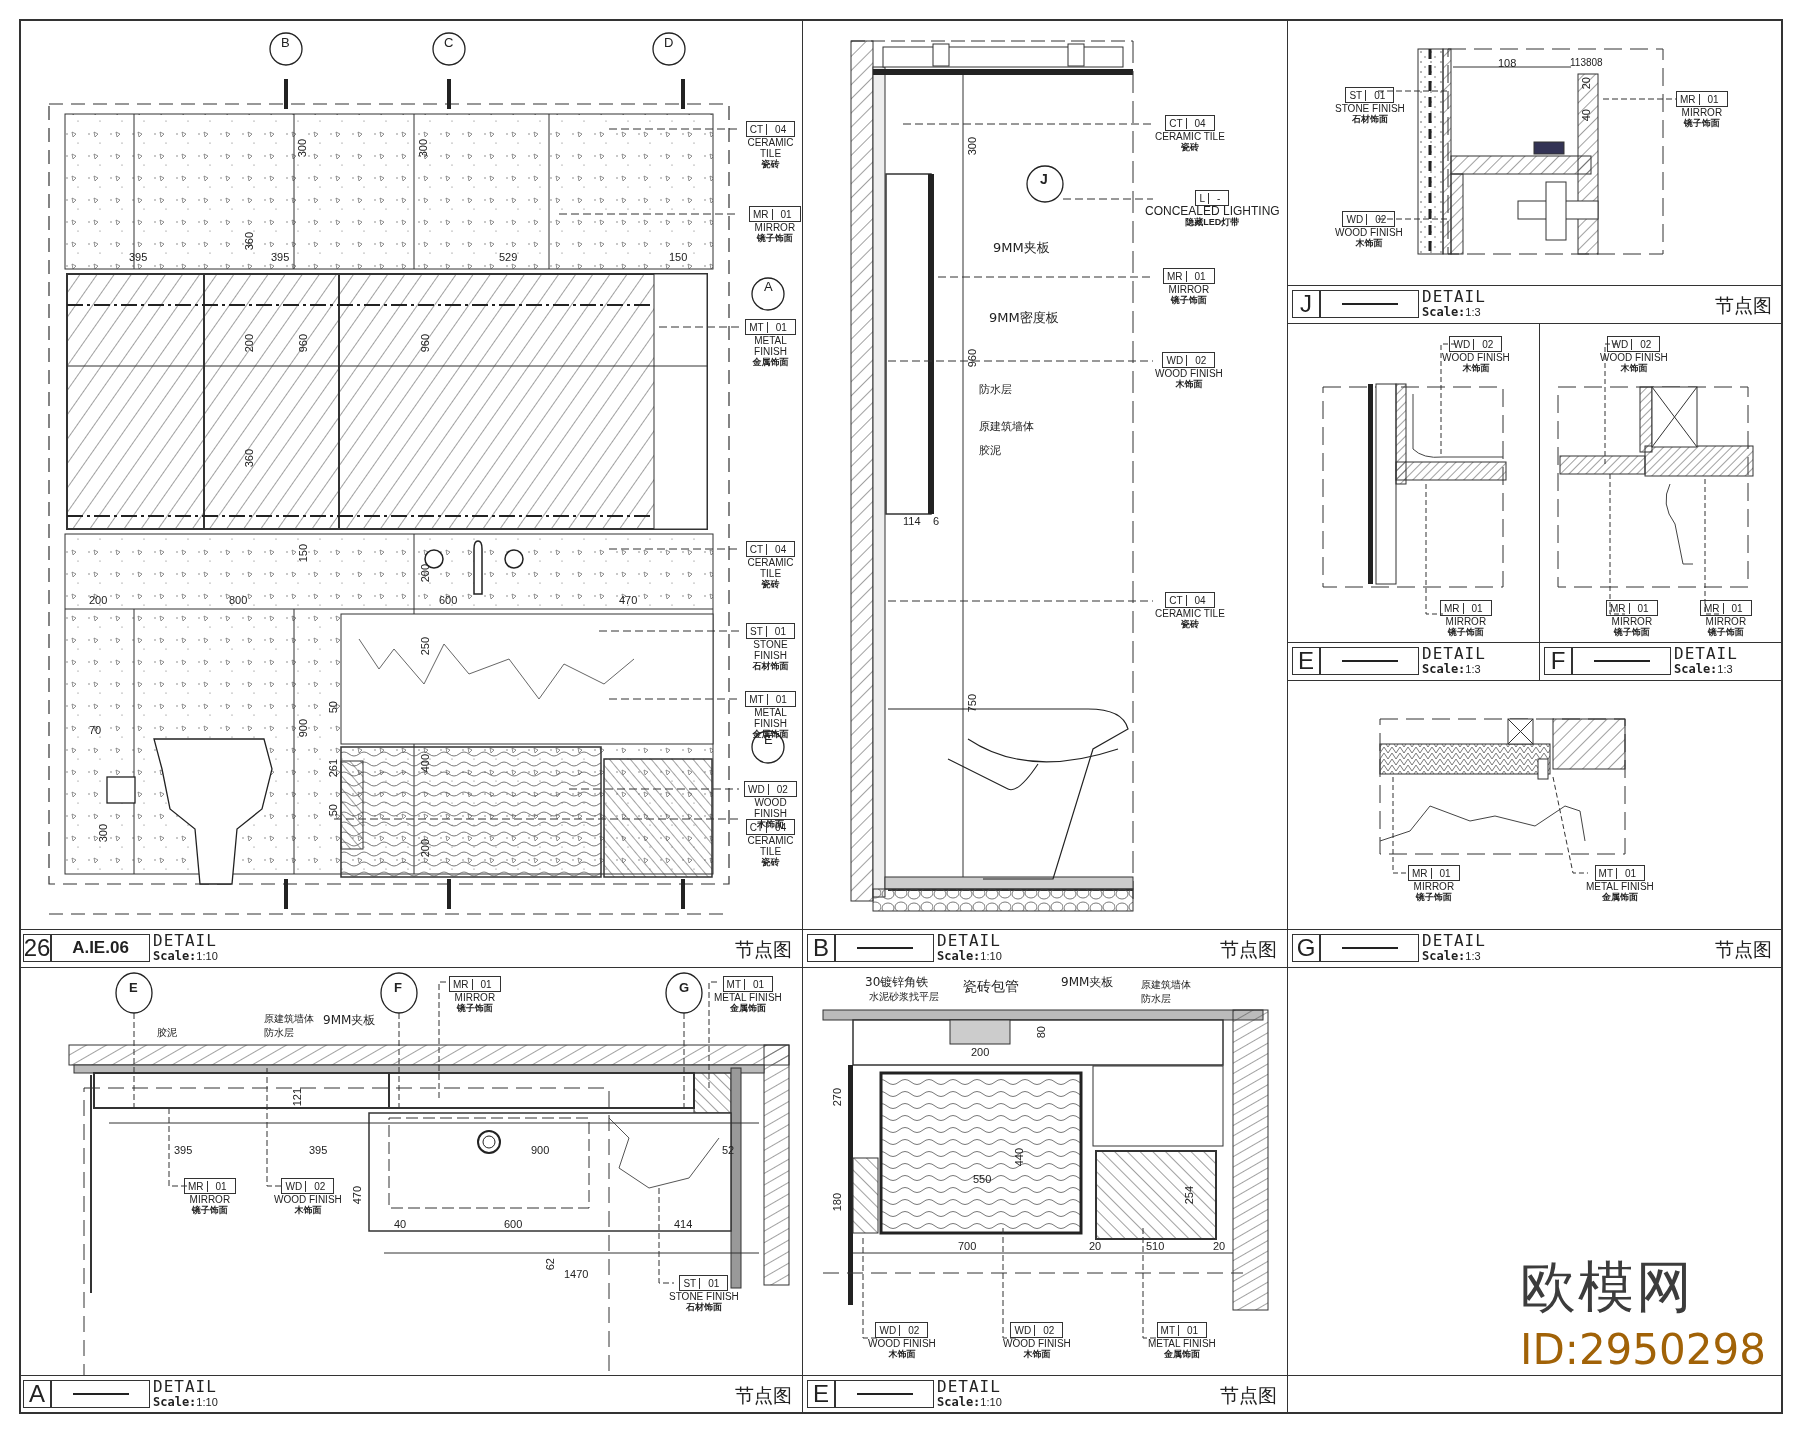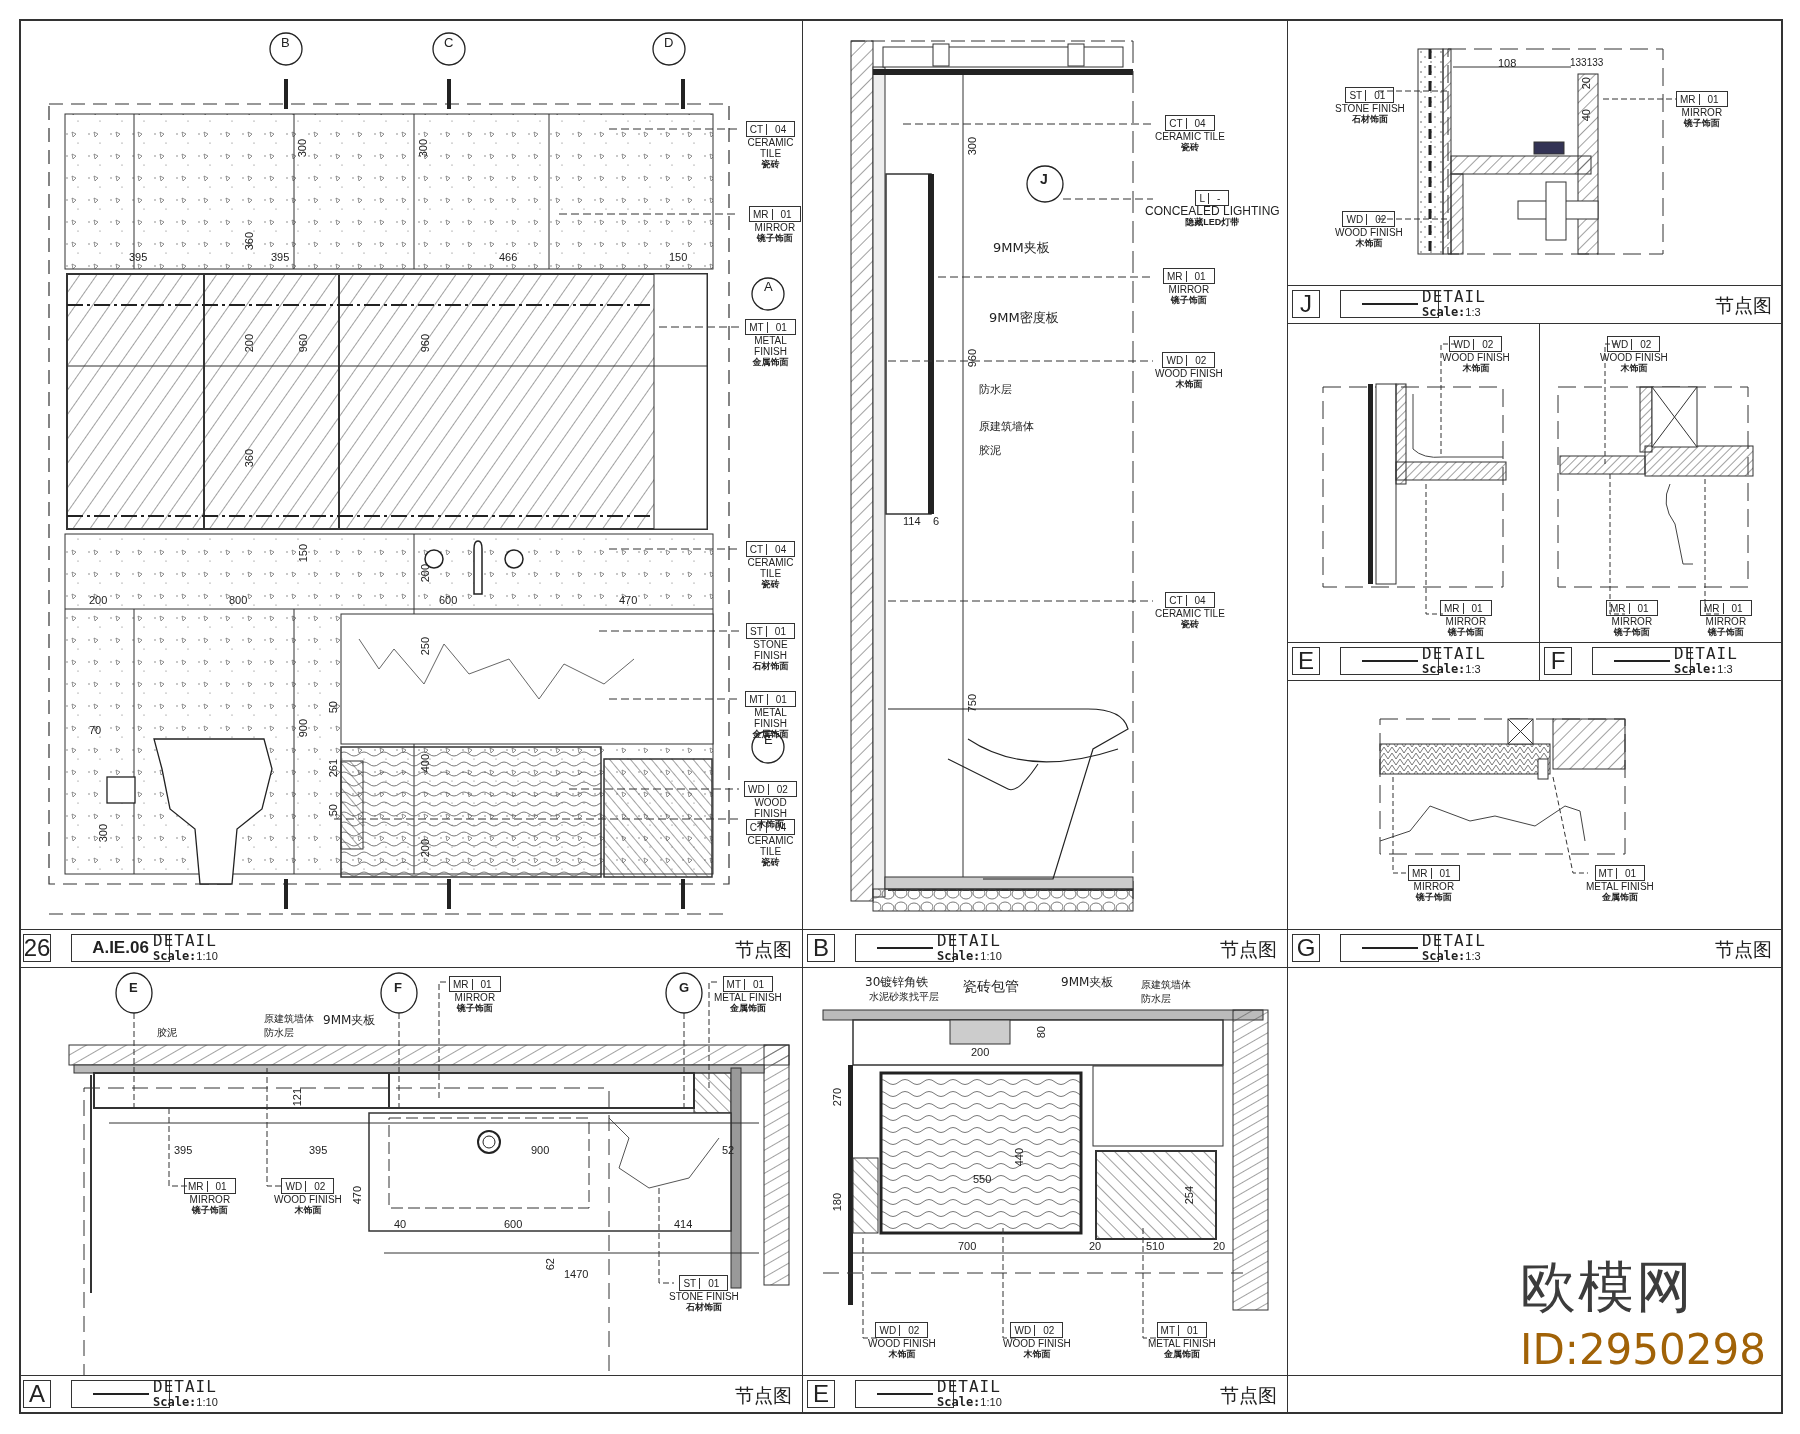--- a/index.html
+++ b/index.html
@@ -1,21 +1,21 @@
 <!DOCTYPE html>
 <html><head>
 <meta charset="utf-8">
 <style>
   html,body{margin:0;padding:0;background:#fff;}
   body{width:1800px;height:1434px;position:relative;overflow:hidden;font-family:"Liberation Sans",sans-serif;color:#222;}
   .sheet{position:absolute;left:19px;top:19px;width:1764px;height:1395px;border:2px solid #333;box-sizing:border-box;}
   .panel{position:absolute;box-sizing:border-box;border-right:1.5px solid #333;border-bottom:1.5px solid #333;}
   .titlebar{position:absolute;left:0;right:0;bottom:0;height:38px;border-top:1.5px solid #333;box-sizing:border-box;}
   .tb-id{position:absolute;left:4px;top:4px;width:28px;height:28px;border:1.5px solid #333;font:24px "Liberation Sans Narrow","Liberation Sans",sans-serif;display:flex;align-items:center;justify-content:center;box-sizing:border-box;}
-  .tb-ref{position:absolute;left:32px;top:4px;width:99px;height:28px;border:1.5px solid #333;box-sizing:border-box;display:flex;align-items:center;justify-content:center;font:bold 20px "Liberation Sans",sans-serif;margin-left:20px;}
+  .tb-ref{position:absolute;left:32px;top:4px;width:99px;height:28px;border:1.5px solid #333;box-sizing:border-box;display:flex;align-items:center;justify-content:center;font:bold 20px "Liberation Sans",sans-serif;}
   .tb-ref .line{width:56px;height:2.5px;background:#222;}
   .tb-detail{position:absolute;left:134px;top:3px;font:16px "DejaVu Sans Mono",monospace;letter-spacing:1px;line-height:16px;}
   .tb-scale{position:absolute;left:134px;top:19px;font:bold 12px "DejaVu Sans Mono",monospace;line-height:14px;}
   .tb-scale span{font-weight:normal;font-family:"Liberation Sans",sans-serif;font-size:11px;}
   .tb-cn{position:absolute;right:10px;top:7px;font:19px "DejaVu Sans",sans-serif;}
   .tag{position:absolute;font:10px "Liberation Sans",sans-serif;text-align:center;line-height:11px;}
   .tag .box{display:inline-flex;border:1.2px solid #333;height:14px;align-items:center;font-size:10px;}
   .tag .box b{font-weight:normal;padding:0 3px;border-right:1.2px solid #333;}
   .tag .box i{font-style:normal;padding:0 8px;}
   .tag .en{display:block;font-size:10px;}
@@ -121,21 +121,21 @@
   <span class="dim" style="left:262px;top:16px;font-size:13px;">B</span>
   <span class="dim" style="left:425px;top:16px;font-size:13px;">C</span>
   <span class="dim" style="left:645px;top:16px;font-size:13px;">D</span>
   <span class="dim" style="left:745px;top:260px;font-size:13px;">A</span>
   <span class="dim" style="left:745px;top:713px;font-size:13px;">E</span>
 
   <span class="dim vdim" style="left:277px;top:120px;">300</span>
   <span class="dim vdim" style="left:398px;top:120px;">300</span>
   <span class="dim" style="left:110px;top:232px;">395</span>
   <span class="dim" style="left:252px;top:232px;">395</span>
-  <span class="dim" style="left:480px;top:232px;">466</span>
+  <span class="dim" style="left:480px;top:232px;">529</span>
   <span class="dim" style="left:650px;top:232px;">150</span>
   <span class="dim vdim" style="left:224px;top:213px;">360</span>
   <span class="dim vdim" style="left:224px;top:315px;">200</span>
   <span class="dim vdim" style="left:224px;top:430px;">360</span>
   <span class="dim vdim" style="left:278px;top:315px;">960</span>
   <span class="dim vdim" style="left:400px;top:315px;">960</span>
   <span class="dim vdim" style="left:278px;top:525px;">150</span>
   <span class="dim vdim" style="left:400px;top:545px;">200</span>
   <span class="dim" style="left:70px;top:575px;">200</span>
   <span class="dim" style="left:210px;top:575px;">800</span>
@@ -293,21 +293,21 @@
       <rect x="258" y="163" width="20" height="58" fill="#fff" stroke="#333"></rect>
     <rect x="160" y="30" width="215" height="205" fill="none" stroke="#333" stroke-dasharray="18 8"></rect>
     <line x1="165" y1="48" x2="283" y2="48" stroke="#333"></line>
     <g stroke="#333" stroke-dasharray="6 3">
         <line x1="90" y1="72" x2="160" y2="72"></line>
         <line x1="90" y1="200" x2="160" y2="200"></line>
         <line x1="315" y1="80" x2="388" y2="80"></line>
       </g>
   </svg>
   <span class="dim" style="left:210px;top:38px;">108</span>
-  <span class="dim" style="left:282px;top:38px;font-size:10px;">133133</span>
+  <span class="dim" style="left:282px;top:38px;font-size:10px;">113808</span>
   <span class="dim vdim" style="left:292px;top:58px;">20</span>
   <span class="dim vdim" style="left:292px;top:90px;">40</span>
   <div class="tag" style="left:47px;top:68px;"><span class="box">
         <b>ST</b>
         <i>01</i>
       </span><span class="en">STONE FINISH</span><span class="cn">石材饰面</span></div>
   <div class="tag" style="left:47px;top:192px;"><span class="box">
         <b>WD</b>
         <i>02</i>
       </span><span class="en">WOOD FINISH</span><span class="cn">木饰面</span></div>

